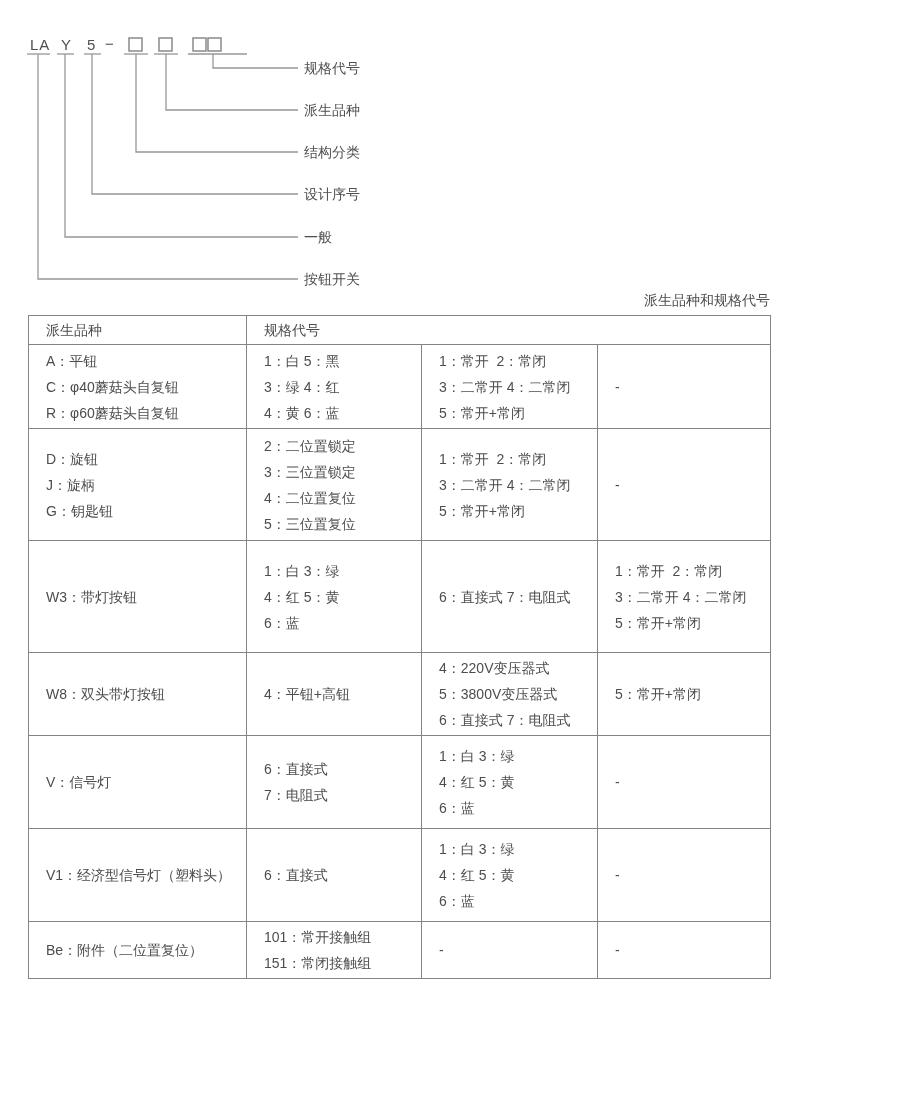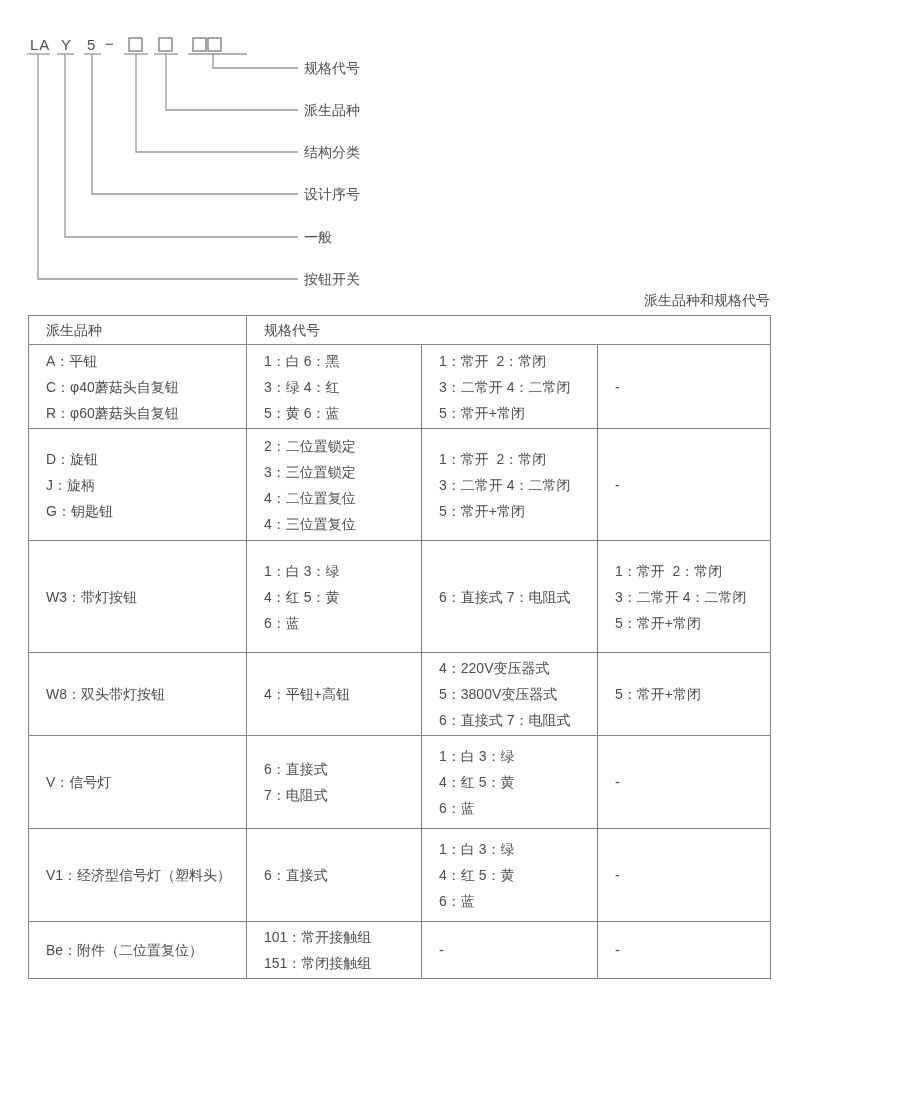--- a/index.html
+++ b/index.html
@@ -131,44 +131,44 @@
       </tr>
     </thead>
     <tbody>
       <tr class="rh-84">
         <td>
             <div class="cell-line">A：平钮</div>
             <div class="cell-line">C：φ40蘑菇头自复钮</div>
             <div class="cell-line">R：φ60蘑菇头自复钮</div>
           </td>
         <td>
-            <div class="cell-line">1：白 6：黑</div>
+            <div class="cell-line">1：白 5：黑</div>
             <div class="cell-line">3：绿 4：红</div>
-            <div class="cell-line">5：黄 6：蓝</div>
+            <div class="cell-line">4：黄 6：蓝</div>
           </td>
         <td>
             <div class="cell-line">1：常开  2：常闭</div>
             <div class="cell-line">3：二常开 4：二常闭</div>
             <div class="cell-line">5：常开+常闭</div>
           </td>
         <td class="dash">
             <div class="cell-line">-</div>
           </td>
       </tr>
       <tr class="rh-112">
         <td>
             <div class="cell-line">D：旋钮</div>
             <div class="cell-line">J：旋柄</div>
             <div class="cell-line">G：钥匙钮</div>
           </td>
         <td>
             <div class="cell-line">2：二位置锁定</div>
             <div class="cell-line">3：三位置锁定</div>
             <div class="cell-line">4：二位置复位</div>
-            <div class="cell-line">4：三位置复位</div>
+            <div class="cell-line">5：三位置复位</div>
           </td>
         <td>
             <div class="cell-line">1：常开  2：常闭</div>
             <div class="cell-line">3：二常开 4：二常闭</div>
             <div class="cell-line">5：常开+常闭</div>
           </td>
         <td class="dash">
             <div class="cell-line">-</div>
           </td>
       </tr>

